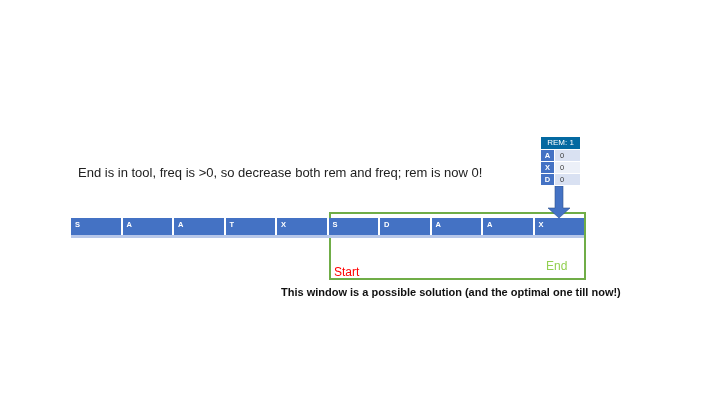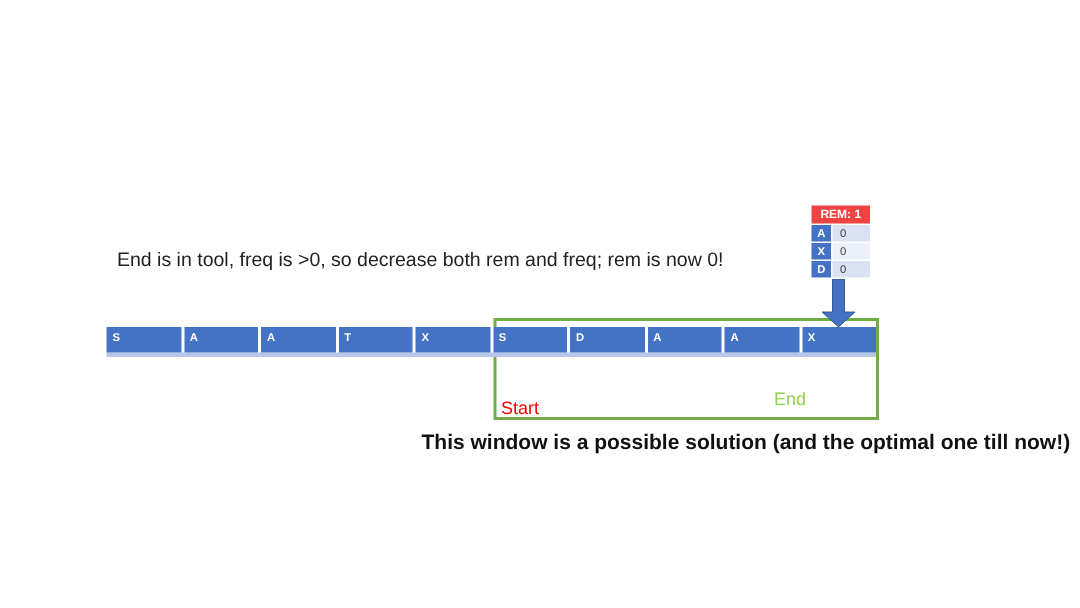--- a/index.html
+++ b/index.html
@@ -19,44 +19,44 @@
     font-size: 13px;
     color: #212121;
     white-space: nowrap;
   }
   .note-top    { left: 78px;  top: 165px; }
   .note-bottom { left: 100px; top: 311px; }
 
   .caption-bold {
     position: absolute;
     left: 281px; top: 286px;
-    font-size: 14px;
+    font-size: 11px;
     font-weight: bold;
     color: #111111;
     white-space: nowrap;
   }
 
   
   .rem-table {
     position: absolute;
     left: 541px; top: 137px;
     width: 39px;
     display: grid;
     grid-template-columns: 13px 25px;
     gap: 1px;
     background: #ffffff;
     z-index: 3;
   }
   .rem-header {
     grid-column: 1 / -1;
     height: 12px;
-    background: #ef4444;
+    background: #0369a1;
     color: #ffffff;
     font-size: 8px;
-    font-weight: bold;
+    font-weight: normal;
     text-align: center;
     line-height: 12px;
   }
   .rem-letter {
     height: 11px;
     background: #4472C4;
     color: #ffffff;
     font-size: 7.5px;
     font-weight: bold;
     text-align: center;
@@ -114,21 +114,21 @@
     position: absolute;
     left: 334px; top: 242px;
     font-size: 12px;
     color: #FF0000;
     z-index: 2;
     white-space: nowrap;
     margin-top: 23px;
   }
   .end-label {
     position: absolute;
-    left: 516px; top: 259px;
+    left: 546px; top: 259px;
     font-size: 12px;
     color: #92D050;
     z-index: 2;
     white-space: nowrap;
   }
 </style>
 </head>
 <body>
 
 <div class="slide">

